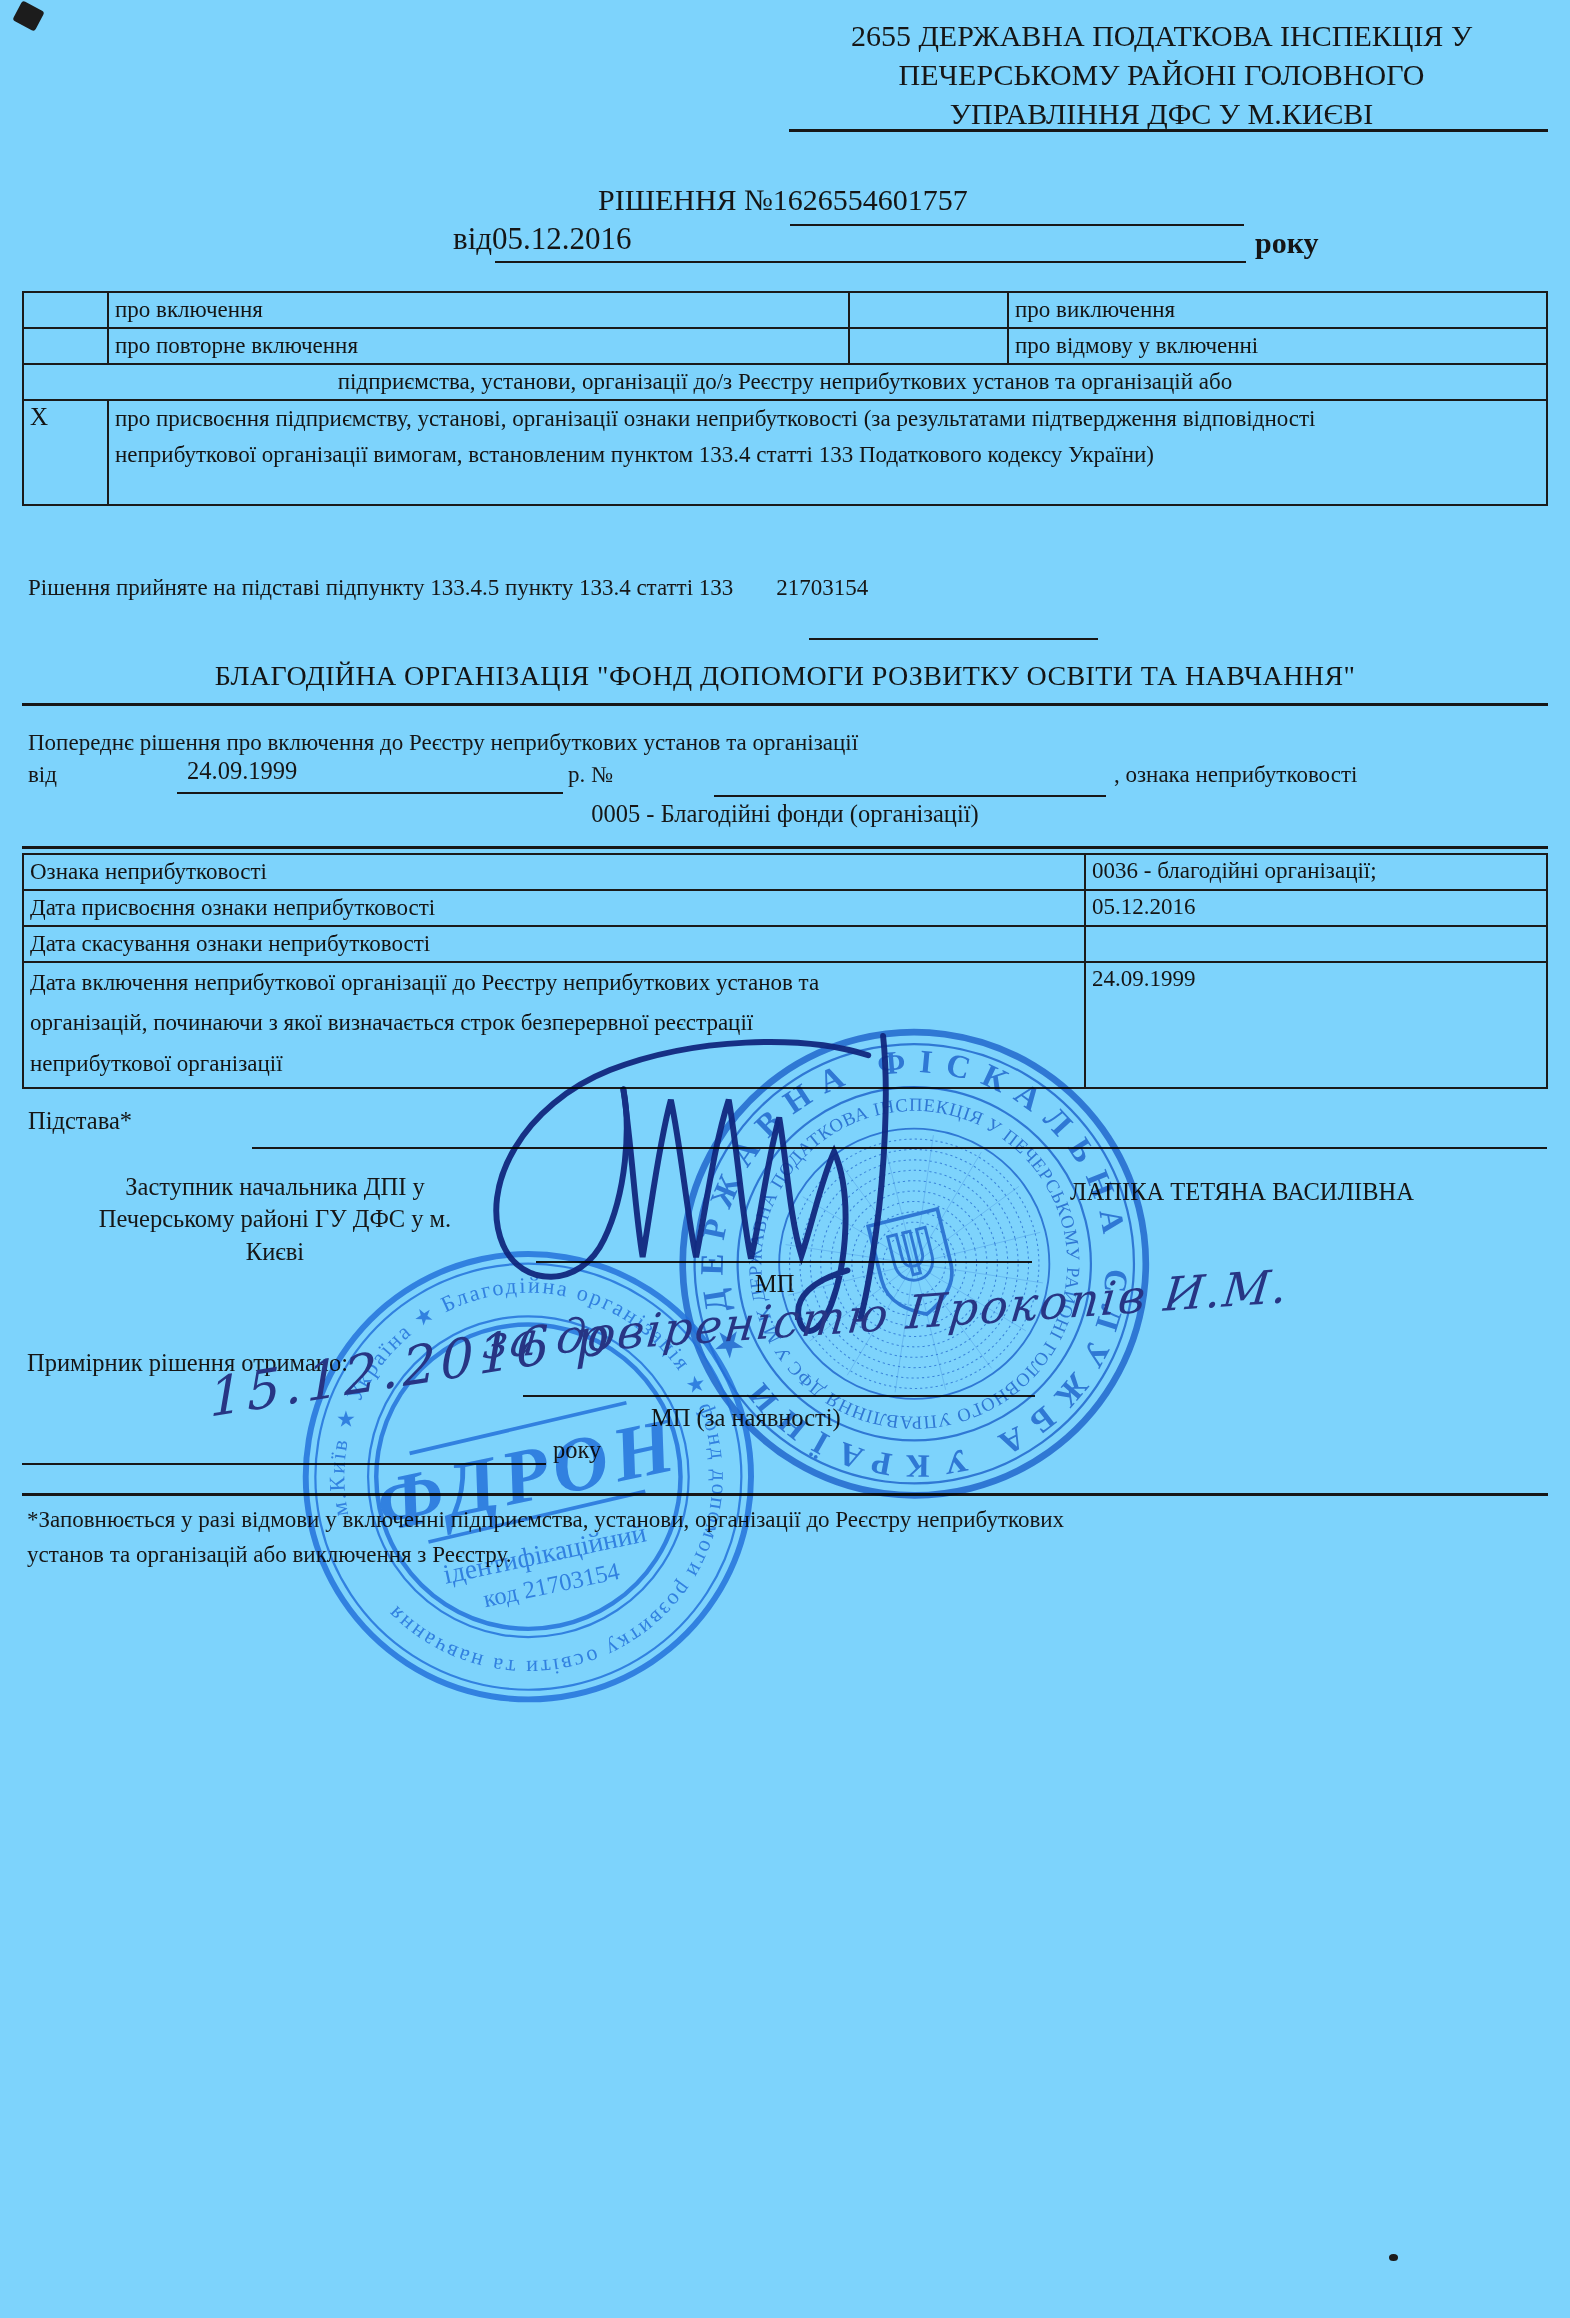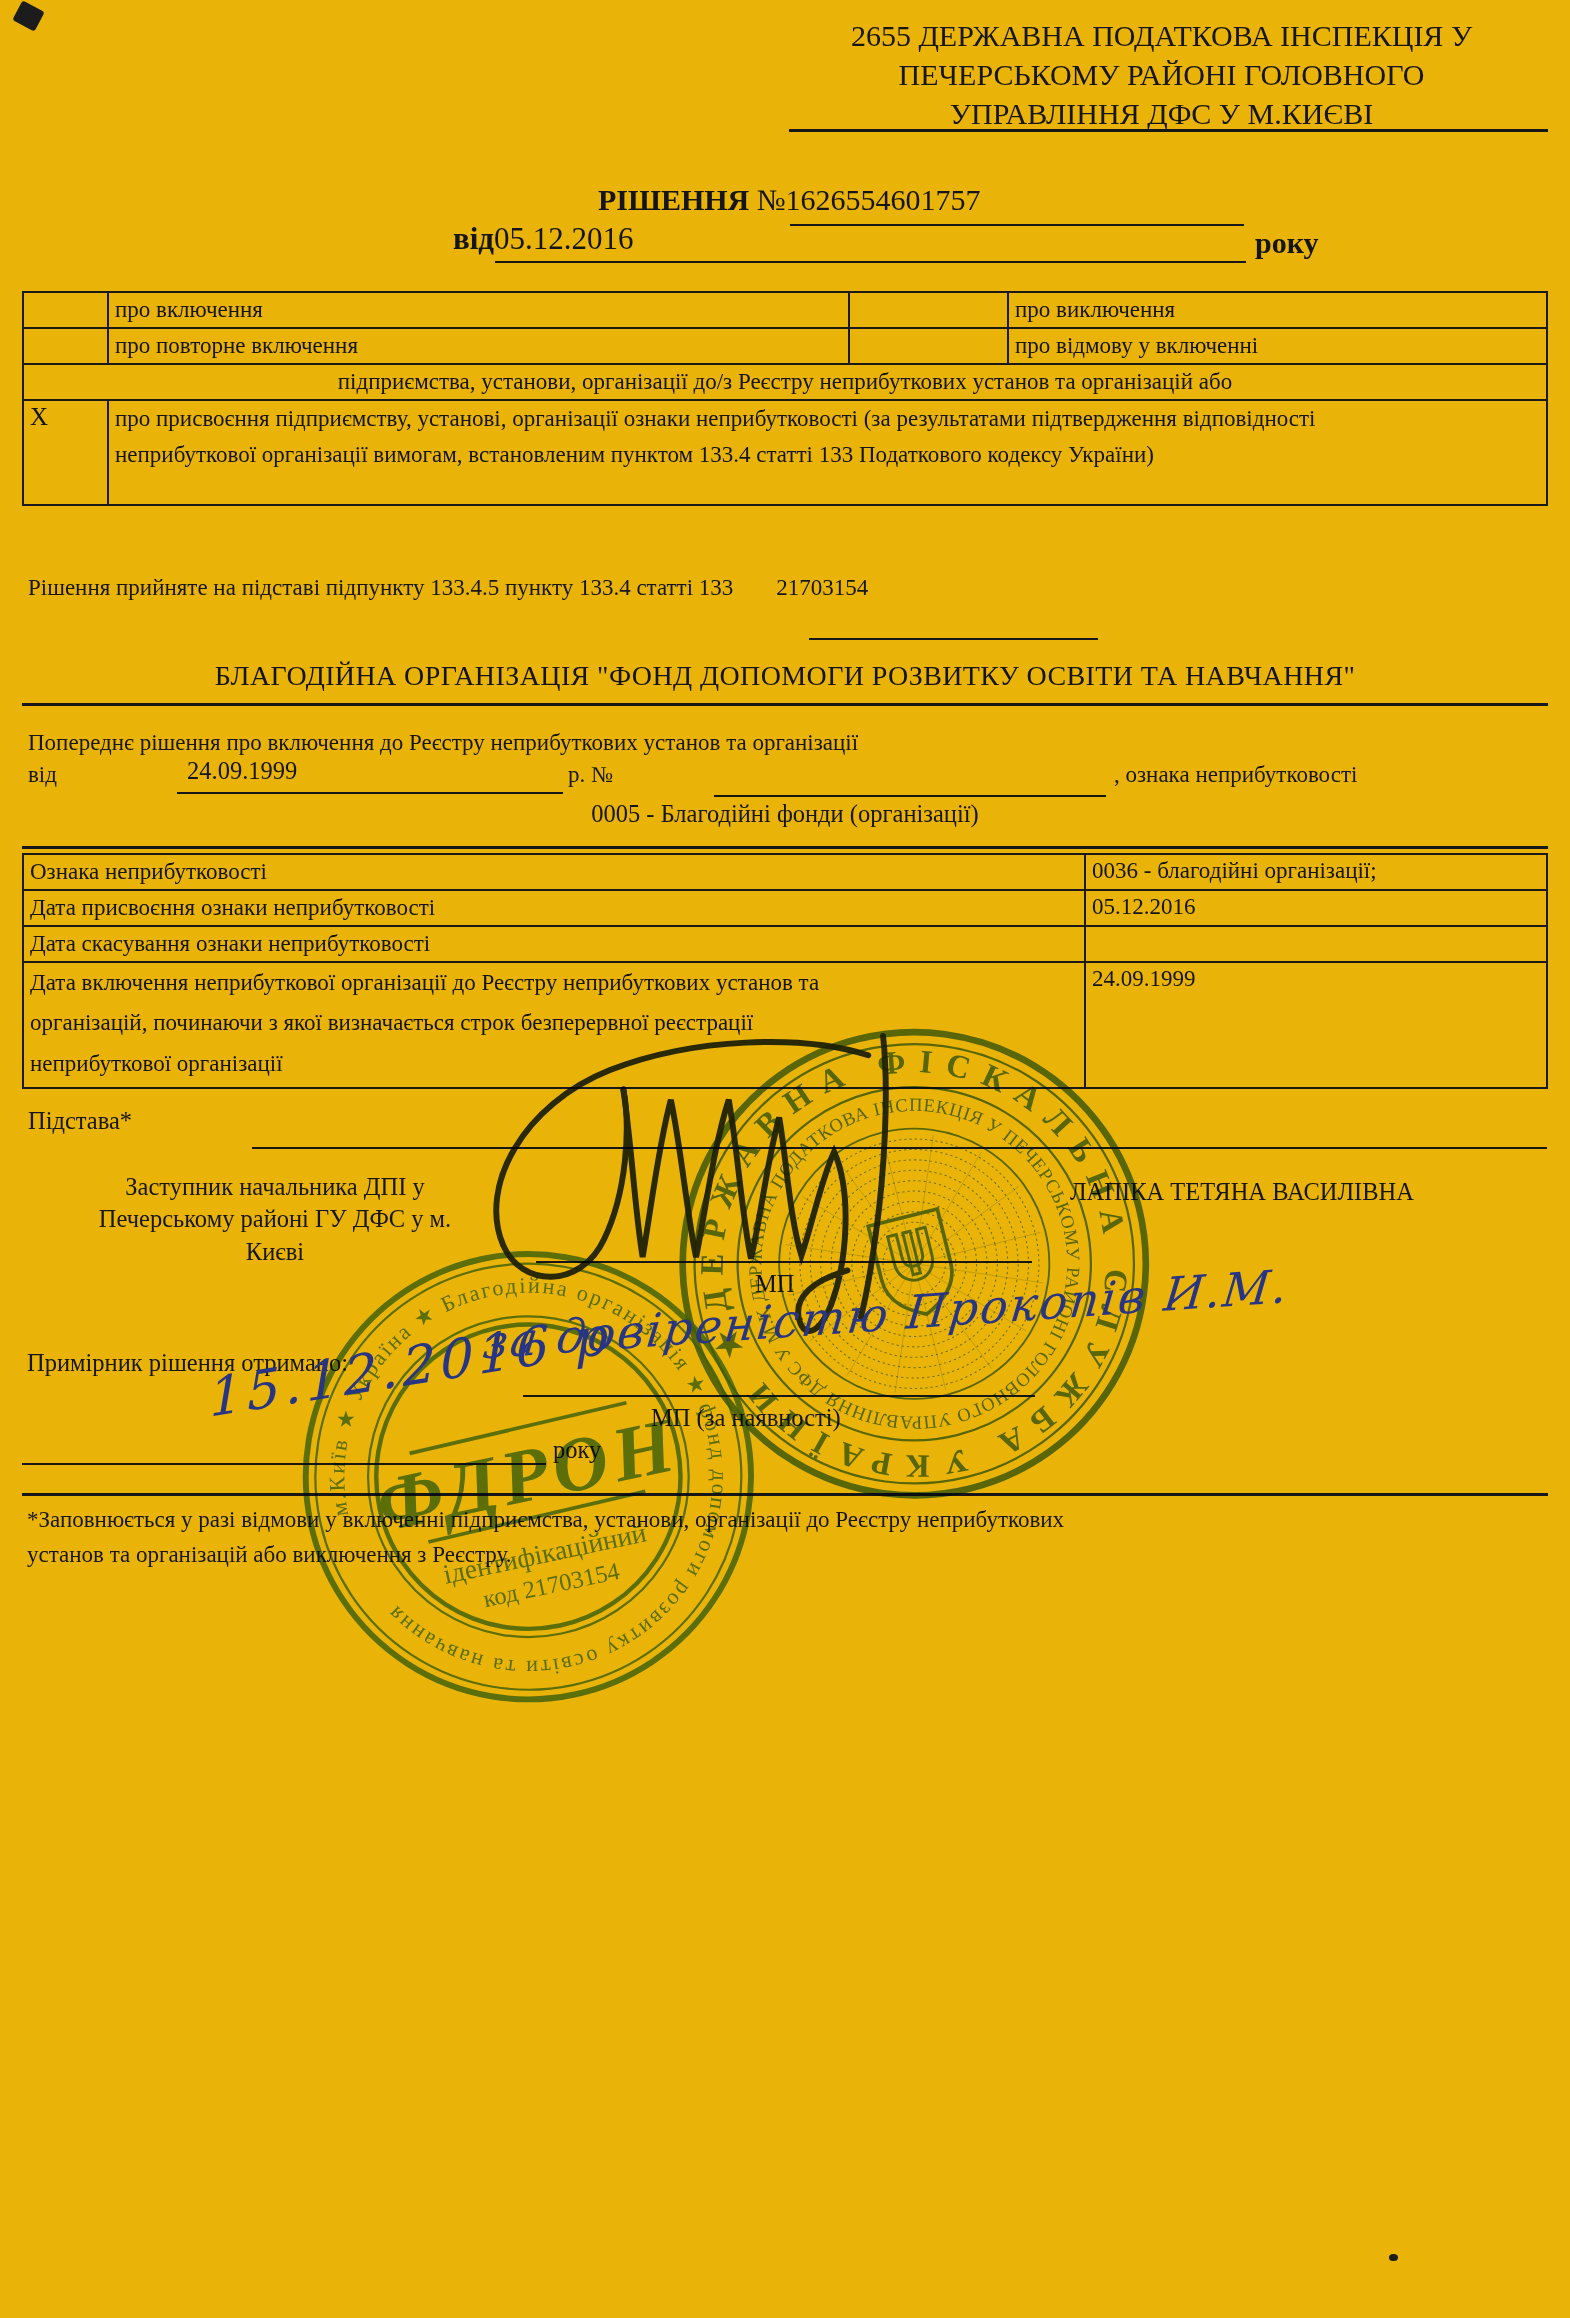--- a/index.html
+++ b/index.html
@@ -1,23 +1,23 @@
 <!DOCTYPE html>
 <html style="font-size:12px"><head>
 <meta charset="utf-8">
 <style>
   html,body{margin:0;padding:0;}
   body{width:1571px;height:2319px;background:#b0acab;font-family:"Liberation Serif",serif;}
-  #paper{position:absolute;left:0;top:0;width:1571px;height:2319px;background:#eab308;overflow:hidden;}
+  #paper{position:absolute;left:0;top:0;width:1571px;height:2319px;background:#7dd3fc;overflow:hidden;}
   .abs{position:absolute;}
   .hr{position:absolute;background:#171717;}
   
   .hdr{left:772px;top:16.3px;width:779px;text-align:center;font-size:30px;line-height:1.3;color:#161616;}
   .title-row{left:598px;top:183px;font-size:30px;color:#151515;}
-  .title-bold{font-weight:bold;}
+  .title-bold{font-weight:normal;}
   .date-row{left:453px;top:221px;font-size:31px;color:#151515;}
   .roku{left:1255px;top:226px;font-size:30px;font-weight:bold;color:#151515;}
   
   table{border-collapse:collapse;}
   .doc-table{position:absolute;left:22px;width:1526px;font-size:23px;color:#141414;}
   .doc-table td{border:2.2px solid #1a1a1a;padding:0 6px;vertical-align:middle;}
   .t1{top:291px;}
   .t1 td.c1{width:71px;}
   .t1 td.c2{width:727px;}
   .t1 td.c3{width:145px;}

